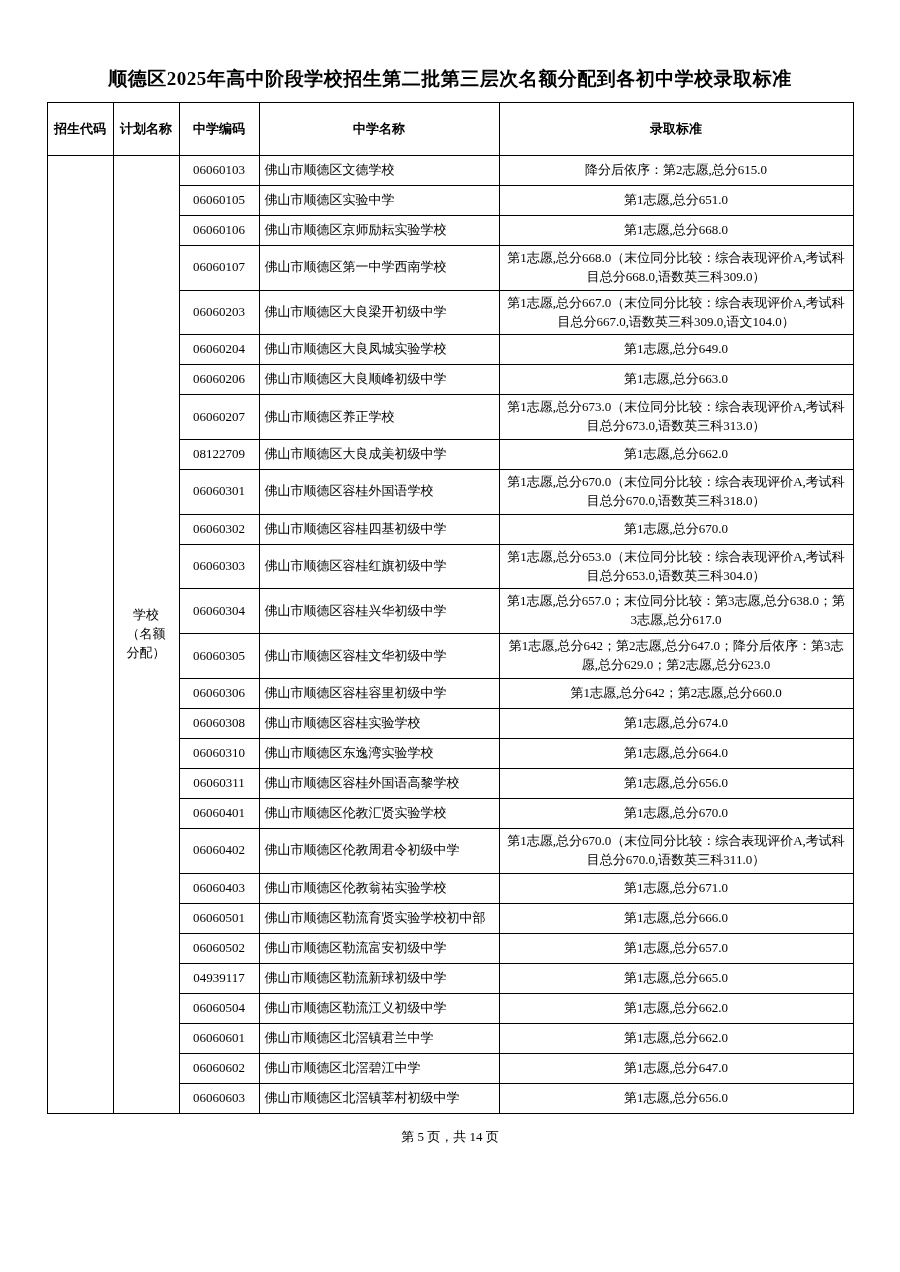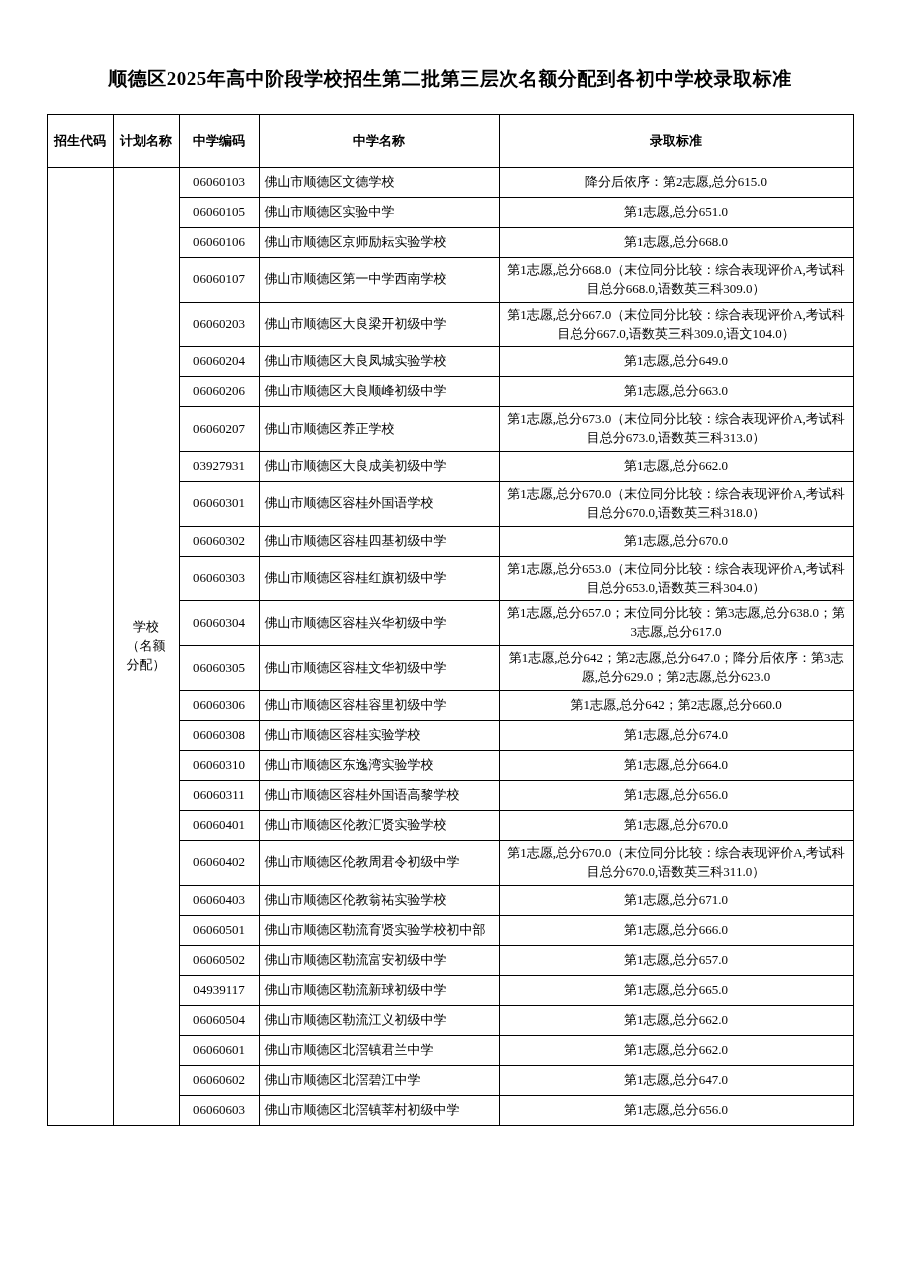--- a/index.html
+++ b/index.html
@@ -17,21 +17,21 @@
     width: 900px;
     min-height: 1272px;
     box-sizing: border-box;
     padding: 0;
   }
   .doc-title {
     text-align: center;
     font-size: 19px;
     font-weight: bold;
     letter-spacing: 0.5px;
-    margin: 66px 0 22px 0;
+    margin: 66px 0 10px 0;
     font-family: "Liberation Serif", "DejaVu Serif", serif;
   }
   table.main {
     border-collapse: collapse;
     width: 806px;
     margin: 0 auto;
     table-layout: fixed;
   }
   table.main th, table.main td {
     border: 1px solid #000000;
@@ -156,21 +156,21 @@
           <td class="mcode">06060206</td>
           <td class="mname">佛山市顺德区大良顺峰初级中学</td>
           <td class="std">第1志愿,总分663.0</td>
         </tr>
         <tr class="row">
           <td class="mcode">06060207</td>
           <td class="mname">佛山市顺德区养正学校</td>
           <td class="std">第1志愿,总分673.0（末位同分比较：综合表现评价A,考试科目总分673.0,语数英三科313.0）</td>
         </tr>
         <tr class="row">
-          <td class="mcode">03927931</td>
+          <td class="mcode">08122709</td>
           <td class="mname">佛山市顺德区大良成美初级中学</td>
           <td class="std">第1志愿,总分662.0</td>
         </tr>
         <tr class="row">
           <td class="mcode">06060301</td>
           <td class="mname">佛山市顺德区容桂外国语学校</td>
           <td class="std">第1志愿,总分670.0（末位同分比较：综合表现评价A,考试科目总分670.0,语数英三科318.0）</td>
         </tr>
         <tr class="row">
           <td class="mcode">06060302</td>
@@ -258,13 +258,14 @@
           <td class="std">第1志愿,总分647.0</td>
         </tr>
         <tr class="row">
           <td class="mcode">06060603</td>
           <td class="mname">佛山市顺德区北滘镇莘村初级中学</td>
           <td class="std">第1志愿,总分656.0</td>
         </tr>
       </tbody>
   </table>
 
+  <div class="footer">第 5 页，共 14 页</div>
 </div>
 
 </body></html>

